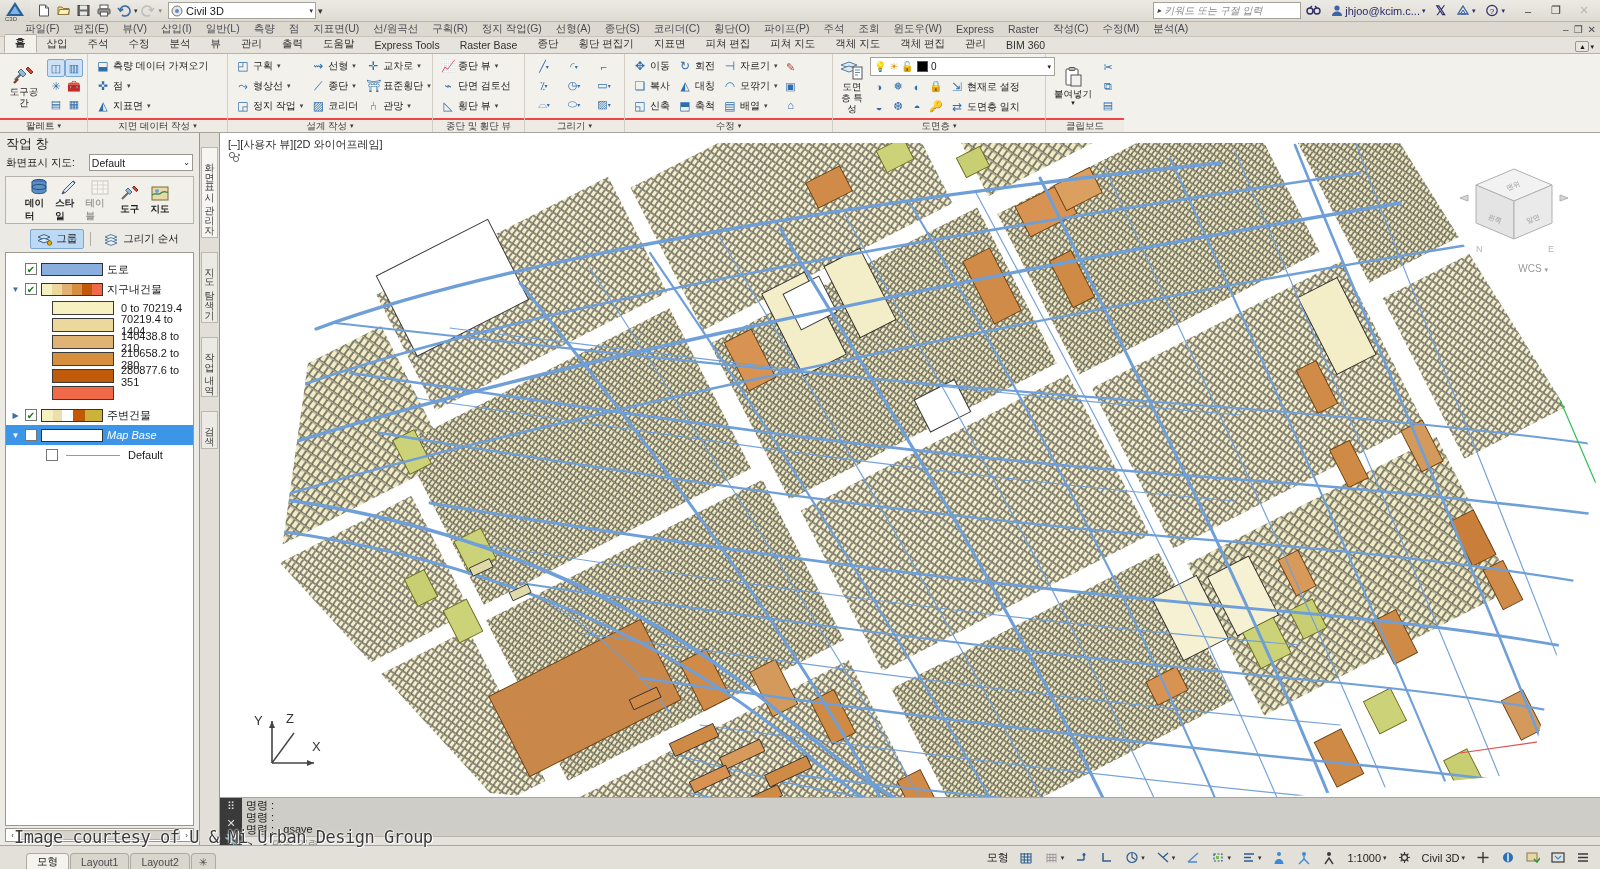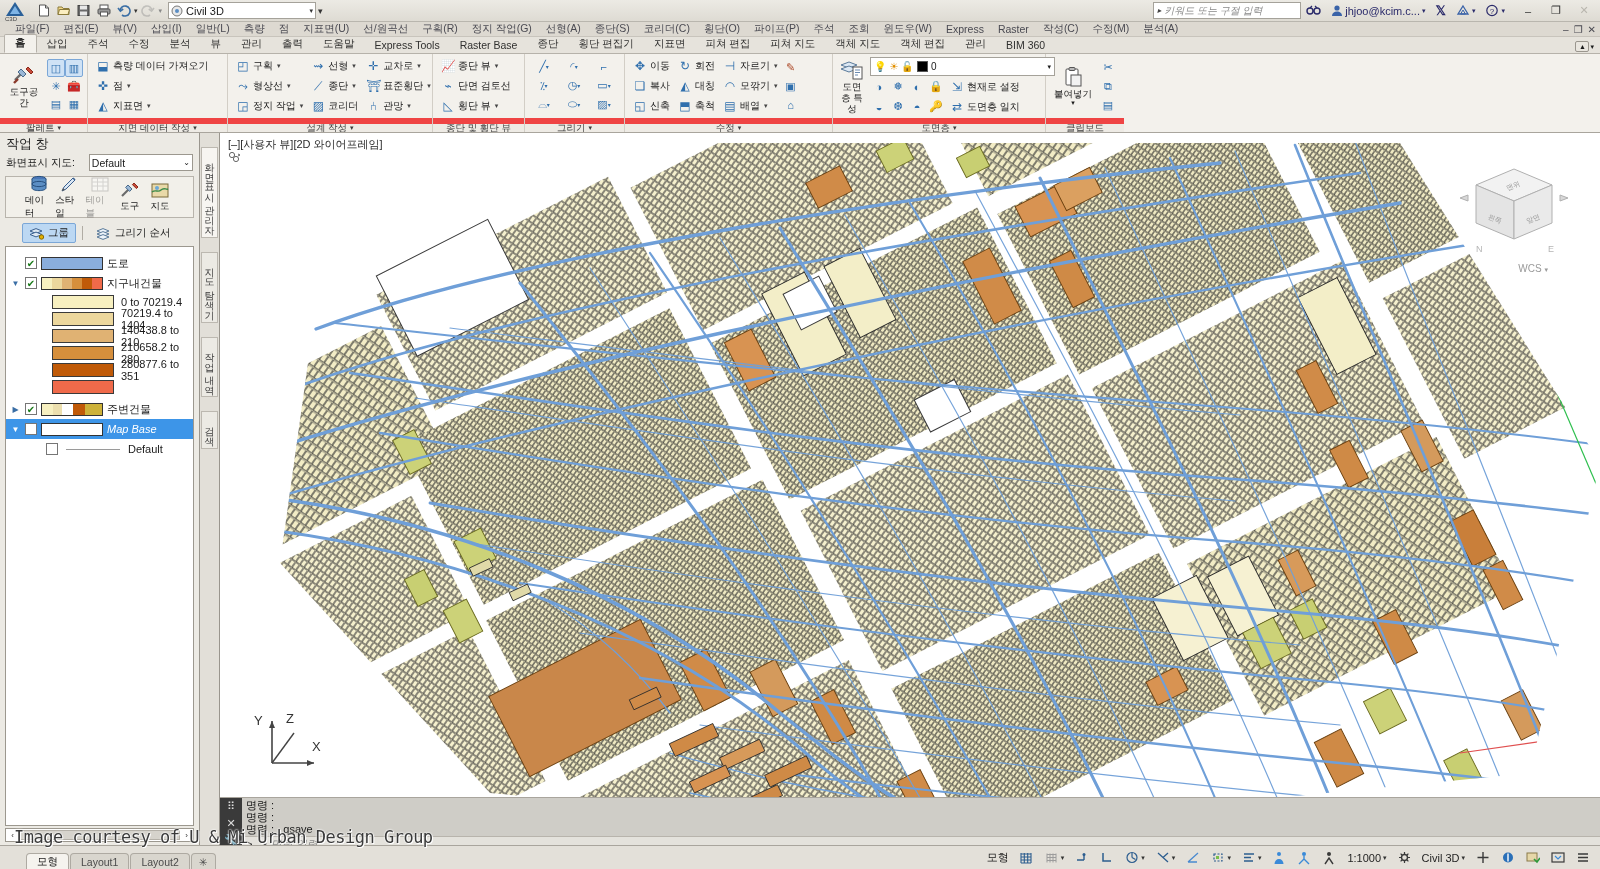--- a/index.html
+++ b/index.html
@@ -62,21 +62,21 @@
     font-size:11px; color:#2a2a6a; cursor:pointer; border:1px solid transparent; border-radius:2px;
   }
   .wbtns { display:flex; align-items:center; margin-left:4px; }
   .wbtn { width:28px;height:20px; display:flex;align-items:center;justify-content:center; font-size:11px; color:#333; cursor:pointer;}
   .wbtn.close { color:#b9b6ae; }
 
   
   .menubar {
     height:15px; flex:0 0 15px; background:#ddd9d1;
     display:flex; align-items:center; font-size:10.5px; color:#4a4a52;
-    border-bottom:1px solid #c8c4bc; padding-left:8px; position:relative;
+    border-bottom:1px solid #c8c4bc; padding-left:18px; position:relative;
   }
   .menubar .mi { padding:0 7px; cursor:pointer; white-space:nowrap; }
   .menubar .winctl { position:absolute; right:4px; display:flex; gap:5px; color:#4a4a52; font-size:10px;}
 
   
   .ribbontabs {
     height:17px; flex:0 0 17px; background:#e6e3dc;
     display:flex; align-items:flex-end; font-size:10.5px;
     border-bottom:1px solid #b6b2aa; padding-left:4px; position:relative;
   }
@@ -88,21 +88,21 @@
   
   .ribbon {
     height:79px; flex:0 0 79px; background:#f3f1ec;
     display:flex; align-items:stretch; border-bottom:1px solid #a9a59d;
     overflow:hidden;
   }
   .rpanel { display:flex; flex-direction:column; border-right:1px solid #d2cec6; position:relative; }
   .rpanel .rbody { flex:1; display:flex; align-items:center; padding:2px 4px; gap:3px; }
   .rpanel .rlabel {
     height:14px; font-size:9.5px; color:#3b3b3b; text-align:center;
-    border-top:6px solid #ef4444; display:flex; align-items:center; justify-content:center; gap:3px;
+    border-top:2px solid #ef4444; display:flex; align-items:center; justify-content:center; gap:3px;
     background:#eeebe5;
   }
   .bigbtn {
     display:flex; flex-direction:column; align-items:center; justify-content:center;
     width:46px; cursor:pointer; border:1px solid transparent; border-radius:2px; padding:1px;
   }
   .bigbtn .bi { font-size:20px; line-height:22px; }
   .bigbtn .bl { font-size:9.5px; text-align:center; line-height:11px; }
   .smallcol { display:flex; flex-direction:column; justify-content:center; gap:1px; }
   .sbtn {
@@ -133,28 +133,28 @@
   }
   .tp-title { height:20px; font-size:13px; padding:2px 6px; color:#222; }
   .tp-row { display:flex; align-items:center; gap:14px; padding:1px 6px 4px 6px; font-size:10.5px;}
   .tp-select {
     flex:1; height:17px; background:#fff; border:1px solid #9c988f; display:flex;
     align-items:center; padding:0 2px; font-size:10.5px;
   }
   .tp-select .cv { flex:1; }
   .tp-select .ar { font-size:8px; }
   .tp-toolbar {
-    margin:1px 5px; height:42px; background:#f2f0ea; border:1px solid #b8b4ac;
-    display:flex; align-items:center; justify-content:space-around; padding:0 18px;
+    margin:1px 5px; height:48px; background:#f2f0ea; border:1px solid #b8b4ac;
+    display:flex; align-items:center; justify-content:space-around; padding:0 18px;font-weight:bold;
   }
   .tpb { display:flex;flex-direction:column;align-items:center;width:33px;cursor:pointer;border:1px solid transparent;border-radius:2px;}
   .tpb.disabled{opacity:.4;cursor:default;}
   .tpb .ti { font-size:18px;line-height:21px; }
   .tpb .tl { font-size:9.5px; }
-  .tp-tabs { display:flex; align-items:center; gap:6px; padding:4px 5px 3px 22px; }
+  .tp-tabs { display:flex; align-items:center; gap:6px; padding:4px 5px 3px 22px;justify-content:center; }
   .tp-tab {
     display:flex;align-items:center;gap:3px;font-size:10.5px;padding:2px 6px;cursor:pointer;
     border:1px solid transparent;border-radius:2px;
   }
   .tp-tab.active{background:#bcd8f3;border-color:#7ba7d7;}
   .tp-tree {
     flex:1; margin:0 5px 0 5px; background:#fff; border:1px solid #9c988f; overflow:hidden; position:relative;
   }
   .tnode { display:flex; align-items:center; height:20px; padding-left:4px; gap:4px; font-size:11px; cursor:pointer; }
   .tnode.sel { background:#3d95e8; color:#fff; }

